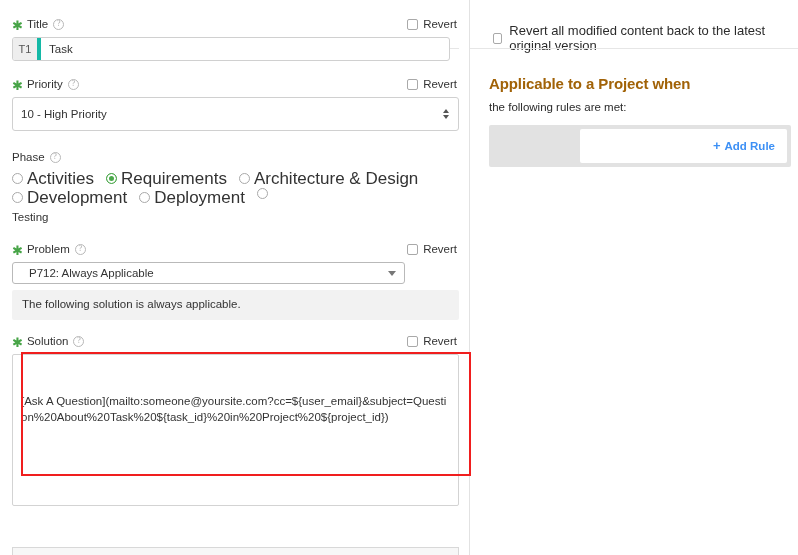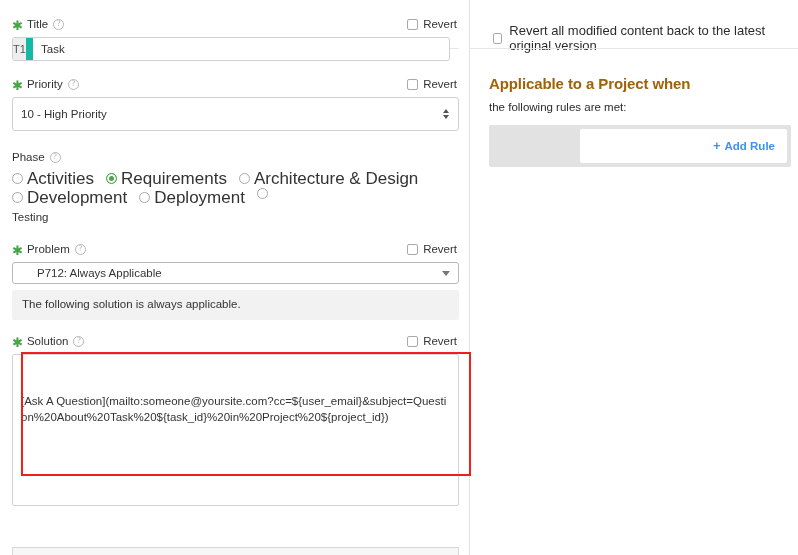--- a/index.html
+++ b/index.html
@@ -93,23 +93,23 @@
   .input-group {
     display: flex;
     width: 438px;
     height: 24px;
     border: 1px solid #d0d0d0;
     border-radius: 3px;
     background: #fff;
     overflow: hidden;
   }
   .input-prefix {
-    width: 20px;
+    width: 28px;
     background: #eeeeee;
-    border-right: 7px solid #14b8a6;
+    border-right: 4px solid #14b8a6;
     font-size: 11px;
     color: #555;
     display: flex;
     align-items: center;
     justify-content: center;
   }
   .input-main {
     flex: 1;
     border: none;
     outline: none;
@@ -184,28 +184,28 @@
   .radio-label { font-size: 17px; color: #333; white-space: nowrap; }
   .radio-overflow-label {
     font-size: 11.5px; color: #333;
     display: block;
     margin-top: 1px;
   }
 
   
   .sel-caret {
     position: relative;
-    width: 447px;
+    width: 393px;
     height: 22px;
     border: 1px solid #b9b9b9;
     border-radius: 3px;
     background: #fff;
     display: flex;
     align-items: center;
-    padding: 0 24px;
+    padding: 0 16px;
     font-size: 11.5px;
     color: #333;
   }
   .caret-dn {
     position: absolute;
     right: 8px; top: 50%;
     margin-top: -2px;
     width: 0; height: 0;
     border-left: 4px solid transparent;
     border-right: 4px solid transparent;

